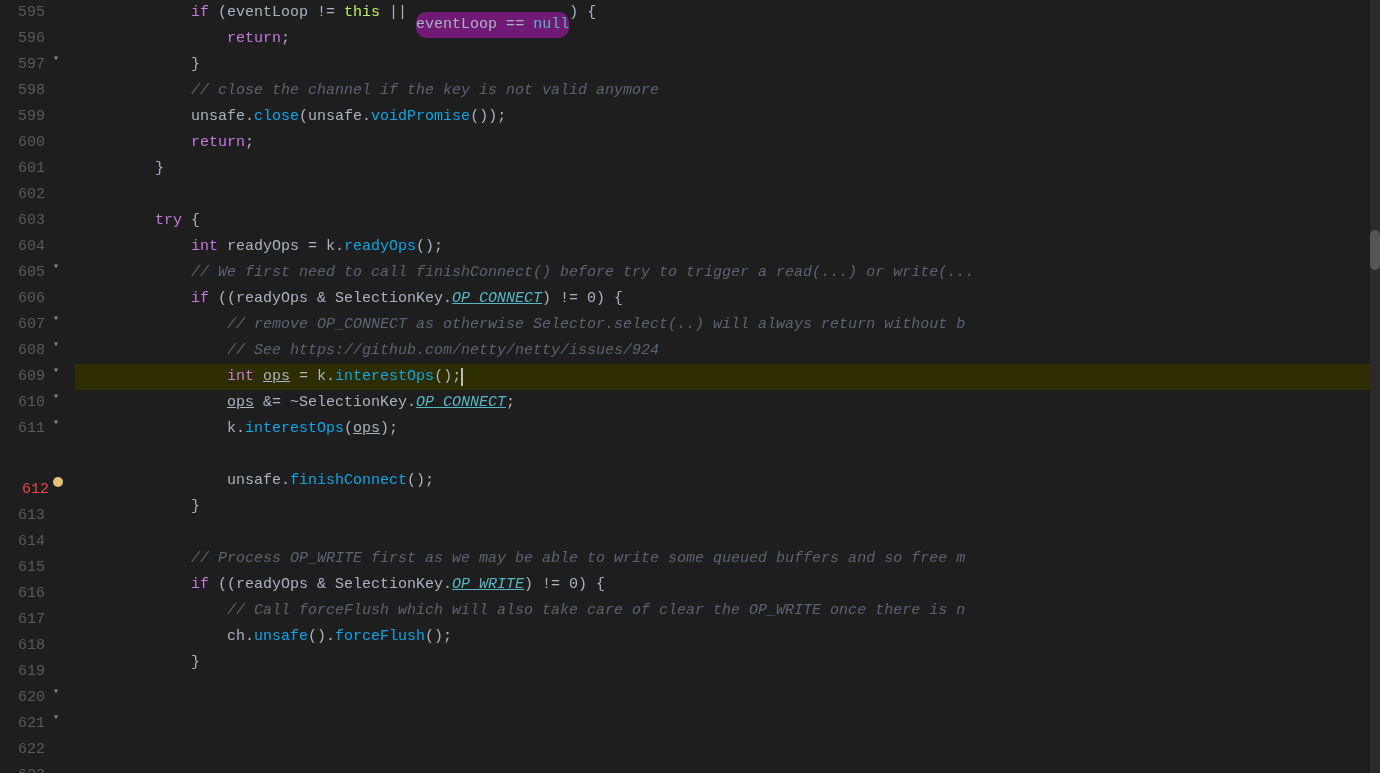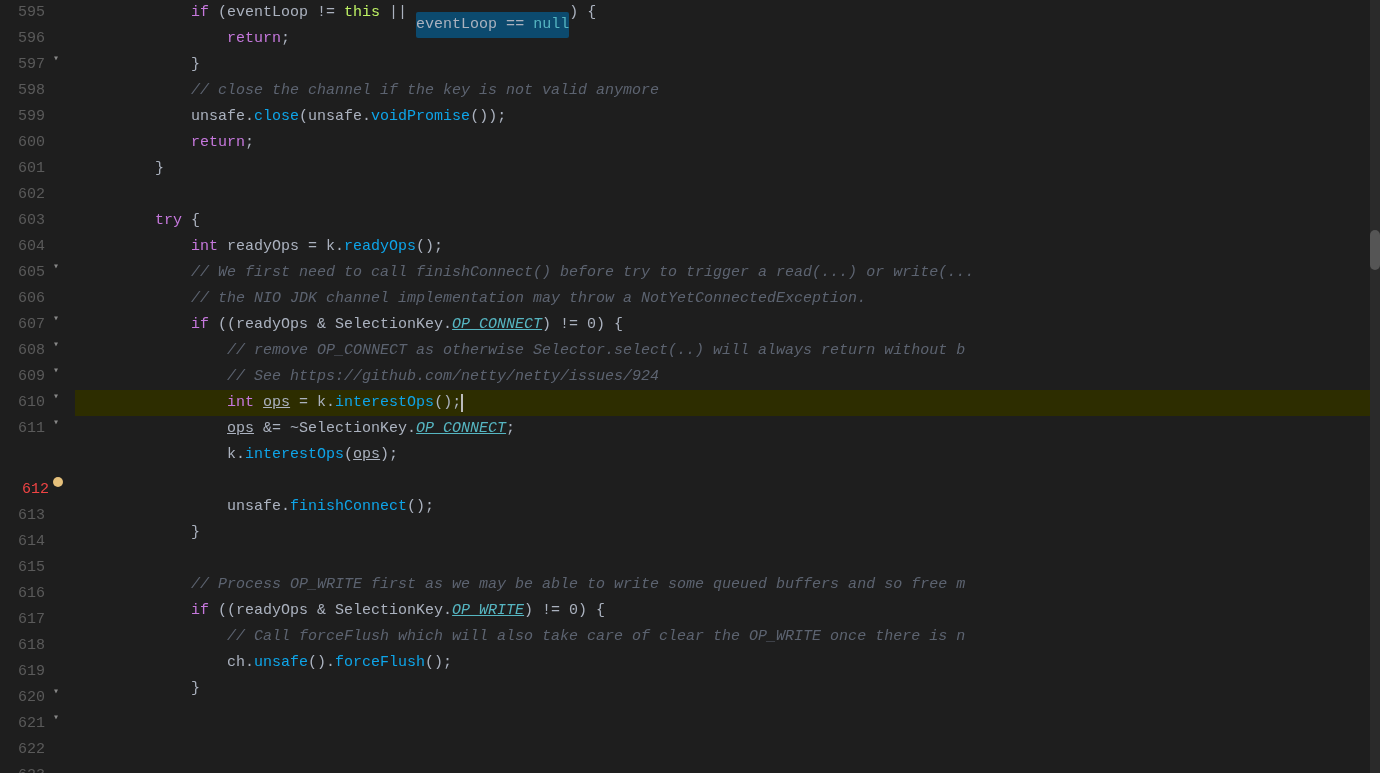--- a/index.html
+++ b/index.html
@@ -271,21 +271,21 @@
       </div>
 
     </div>
   </div>
 
   <div class="code-area">
 
 
 
     <div class="code-line">
-      <span class="plain">            </span><span class="kw">if</span><span class="plain"> (eventLoop != </span><span class="this-kw">this</span><span class="plain"> || </span><span style="background:#0c4a6e;border-radius:2px;margin-top:24px;" class="plain">eventLoop == <span class="null-kw">null</span></span><span class="plain">) {</span>
+      <span class="plain">            </span><span class="kw">if</span><span class="plain"> (eventLoop != </span><span class="this-kw">this</span><span class="plain"> || </span><span style="background:#701a75;border-radius:10px;margin-top:24px;" class="plain">eventLoop == <span class="null-kw">null</span></span><span class="plain">) {</span>
     </div>
 
     <div class="code-line">
       <span class="plain">                </span><span class="kw">return</span><span class="plain">;</span>
     </div>
 
     <div class="code-line">
       <span class="plain">            }</span>
     </div>
 
@@ -314,23 +314,20 @@
     </div>
 
     <div class="code-line">
       <span class="plain">            </span><span class="kw">int</span><span class="plain"> readyOps = k.</span><span class="fn">readyOps</span><span class="plain">();</span>
     </div>
 
     <div class="code-line">
       <span class="cm">            // We first need to call finishConnect() before try to trigger a read(...) or write(...</span>
     </div>
 
-    <div class="code-line">
-      <span class="cm">            // the NIO JDK channel implementation may throw a NotYetConnectedException.</span>
-    </div>
 
     <div class="code-line">
       <span class="plain">            </span><span class="kw">if</span><span class="plain"> ((readyOps &amp; SelectionKey.</span><span class="italic-blue underline">OP_CONNECT</span><span class="plain">) != 0) {</span>
     </div>
 
     <div class="code-line">
       <span class="cm">                // remove OP_CONNECT as otherwise Selector.select(..) will always return without b</span>
     </div>
 
     <div class="code-line">

